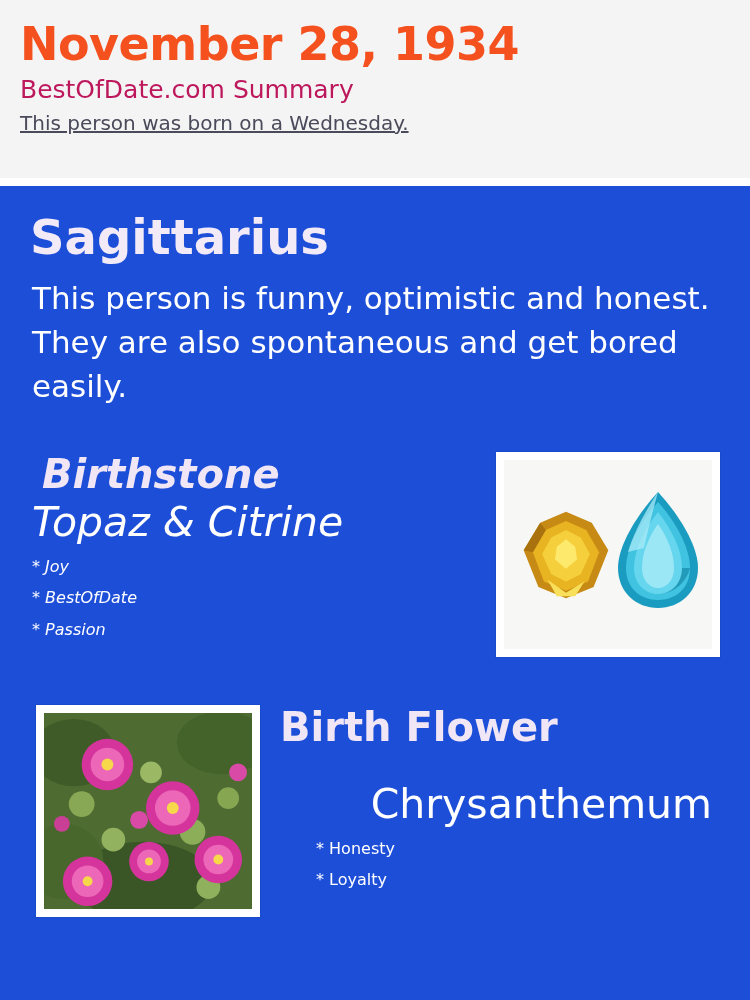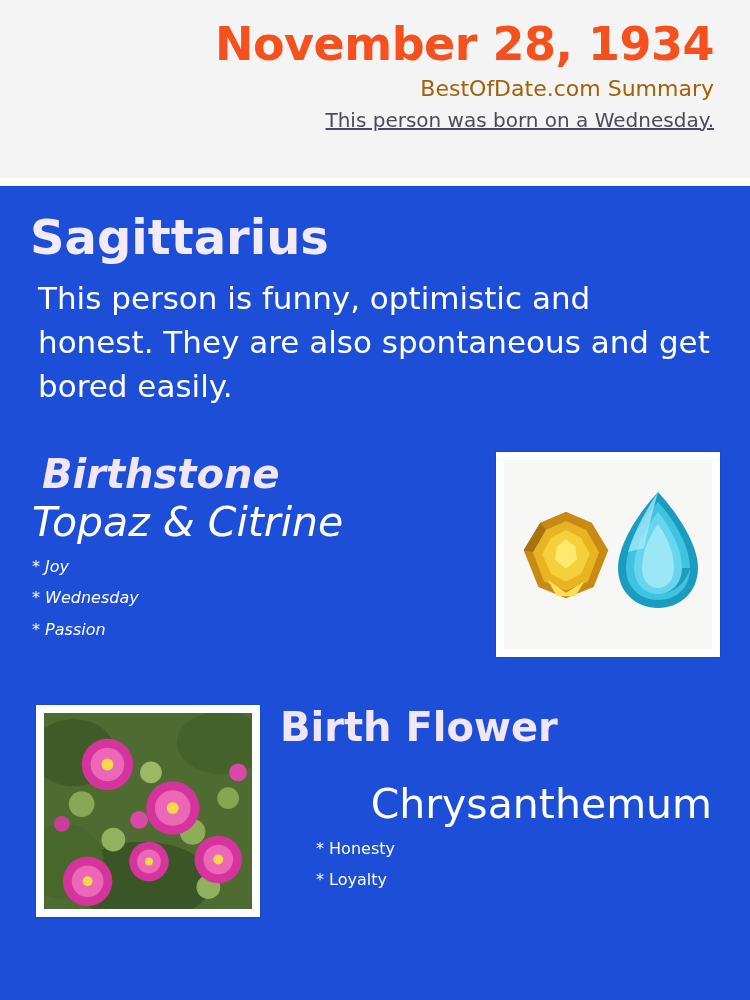--- a/index.html
+++ b/index.html
@@ -17,35 +17,35 @@
     position: relative;
     width: 750px;
     height: 1000px;
     background: #ffffff;
   }
 
   
   .header {
     background: #f4f4f4;
     padding: 20px 36px 14px 20px;
-    text-align: right;
+    text-align: left;
     box-sizing: border-box;
     height: 178px;
   }
   .header-date {
     color: #f4511e;
     font-size: 46px;
     font-weight: bold;
     line-height: 1.05;
     margin: 0 0 8px 0;
     letter-spacing: -0.5px;
   }
   .header-subtitle {
-    color: #a16207;
-    font-size: 22px;
+    color: #be185d;
+    font-size: 25px;
     line-height: 1.15;
     margin: 0 0 6px 0;
   }
   .header-note {
     color: #4a4a5a;
     font-size: 20px;
     line-height: 1.2;
     margin: 0;
     text-decoration: underline;
   }
@@ -68,21 +68,21 @@
     color: #f2eaf7;
     font-size: 48px;
     font-weight: bold;
     margin: 0 0 14px 0;
     line-height: 1.05;
   }
   .sign-desc {
     color: #ffffff;
     font-size: 31px;
     line-height: 1.42;
-    margin: 8px;
+    margin: 2px;
     max-width: 690px;
   }
 
   
   .stone-block {
     position: relative;
     margin-top: 44px;
     min-height: 215px;
   }
   .stone-text {
@@ -203,21 +203,21 @@
 
     <h2 class="sign-title">Sagittarius</h2>
     <p class="sign-desc">This person is funny, optimistic and honest. They are also spontaneous and get bored easily.</p>
 
     <div class="stone-block">
       <div class="stone-text">
         <div class="block-heading stone-heading">Birthstone</div>
         <div class="block-sub stone-sub">Topaz &amp; Citrine</div>
         <div class="stone-bullets">
           <div class="bullet">* Joy</div>
-          <div class="bullet">* Wednesday</div>
+          <div class="bullet">* BestOfDate</div>
           <div class="bullet">* Passion</div>
         </div>
       </div>
 
       <div class="photo-frame stone-photo">
         <div class="inner">
 
           <svg class="citrine" viewBox="0 0 100 100">
             <polygon points="50,4 78,16 96,46 80,86 50,98 20,86 4,46 22,16" fill="#c78a14"></polygon>
             <polygon points="50,14 72,24 86,48 74,80 50,90 26,80 14,48 28,24" fill="#e8b422"></polygon>

